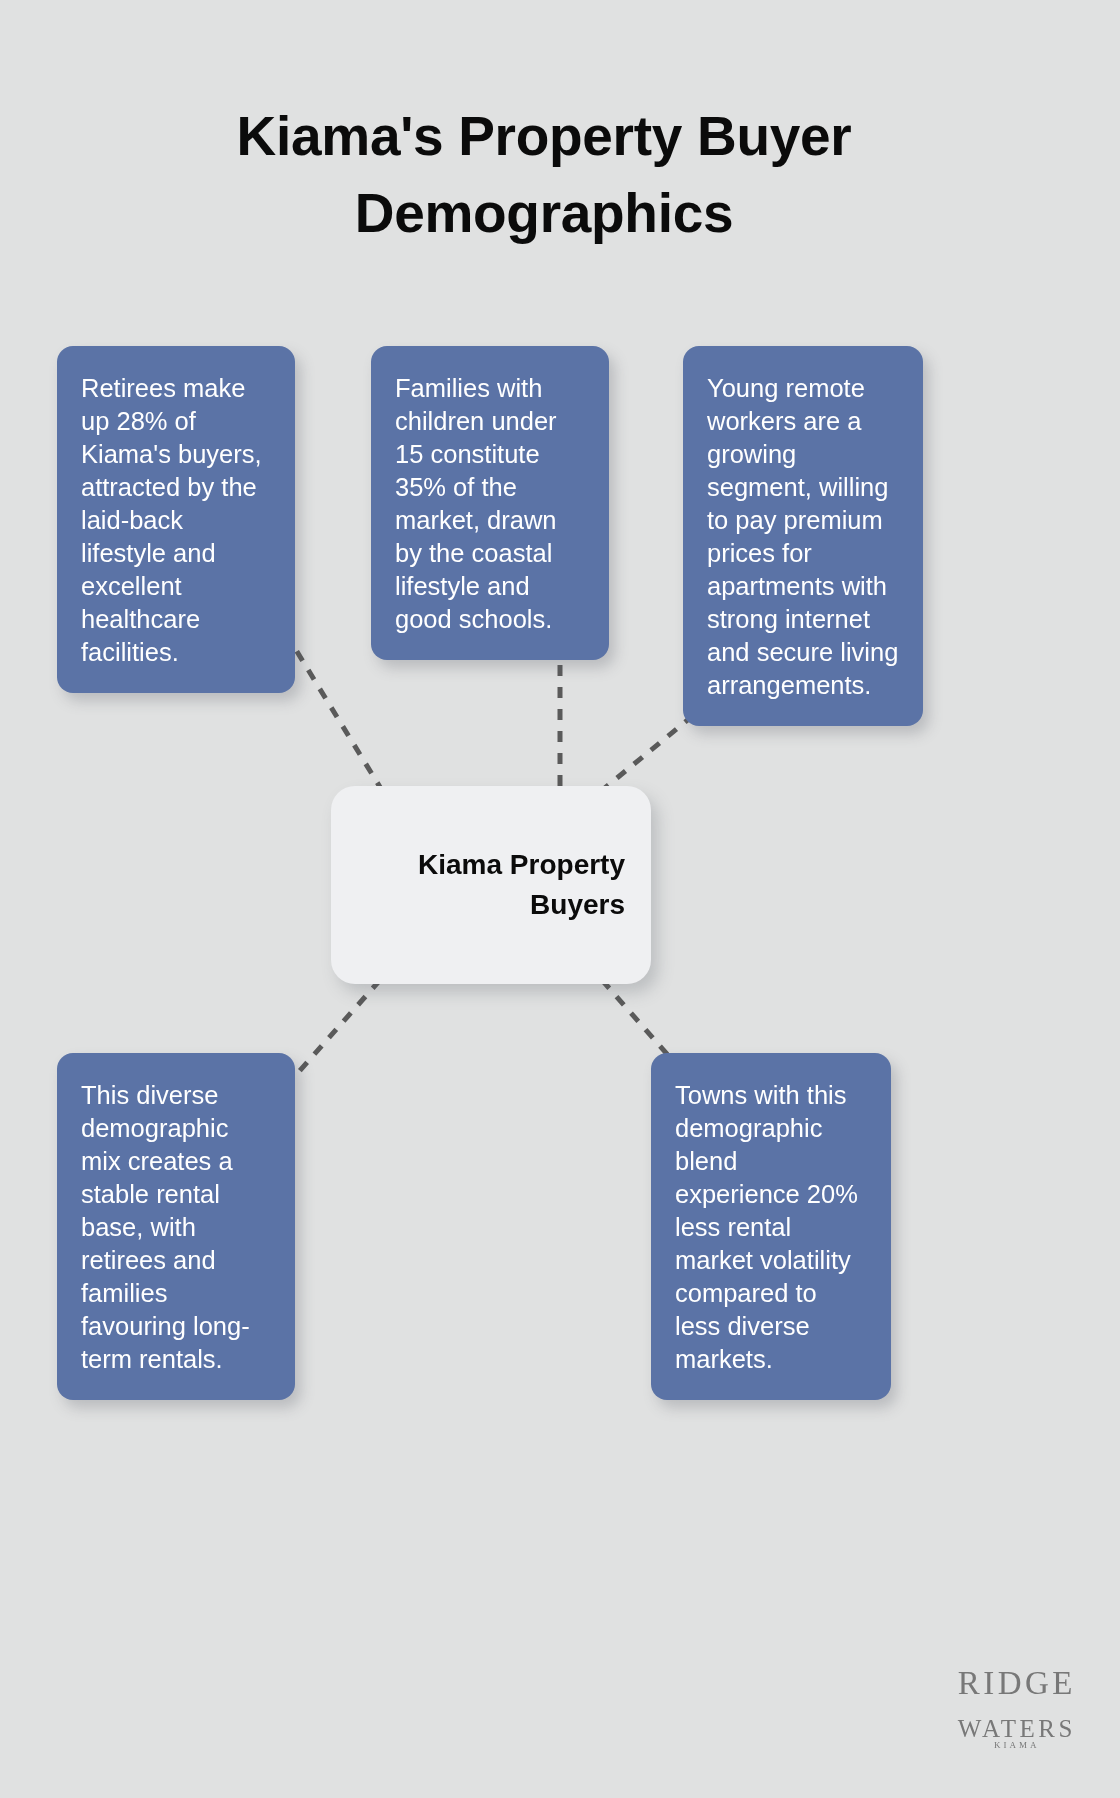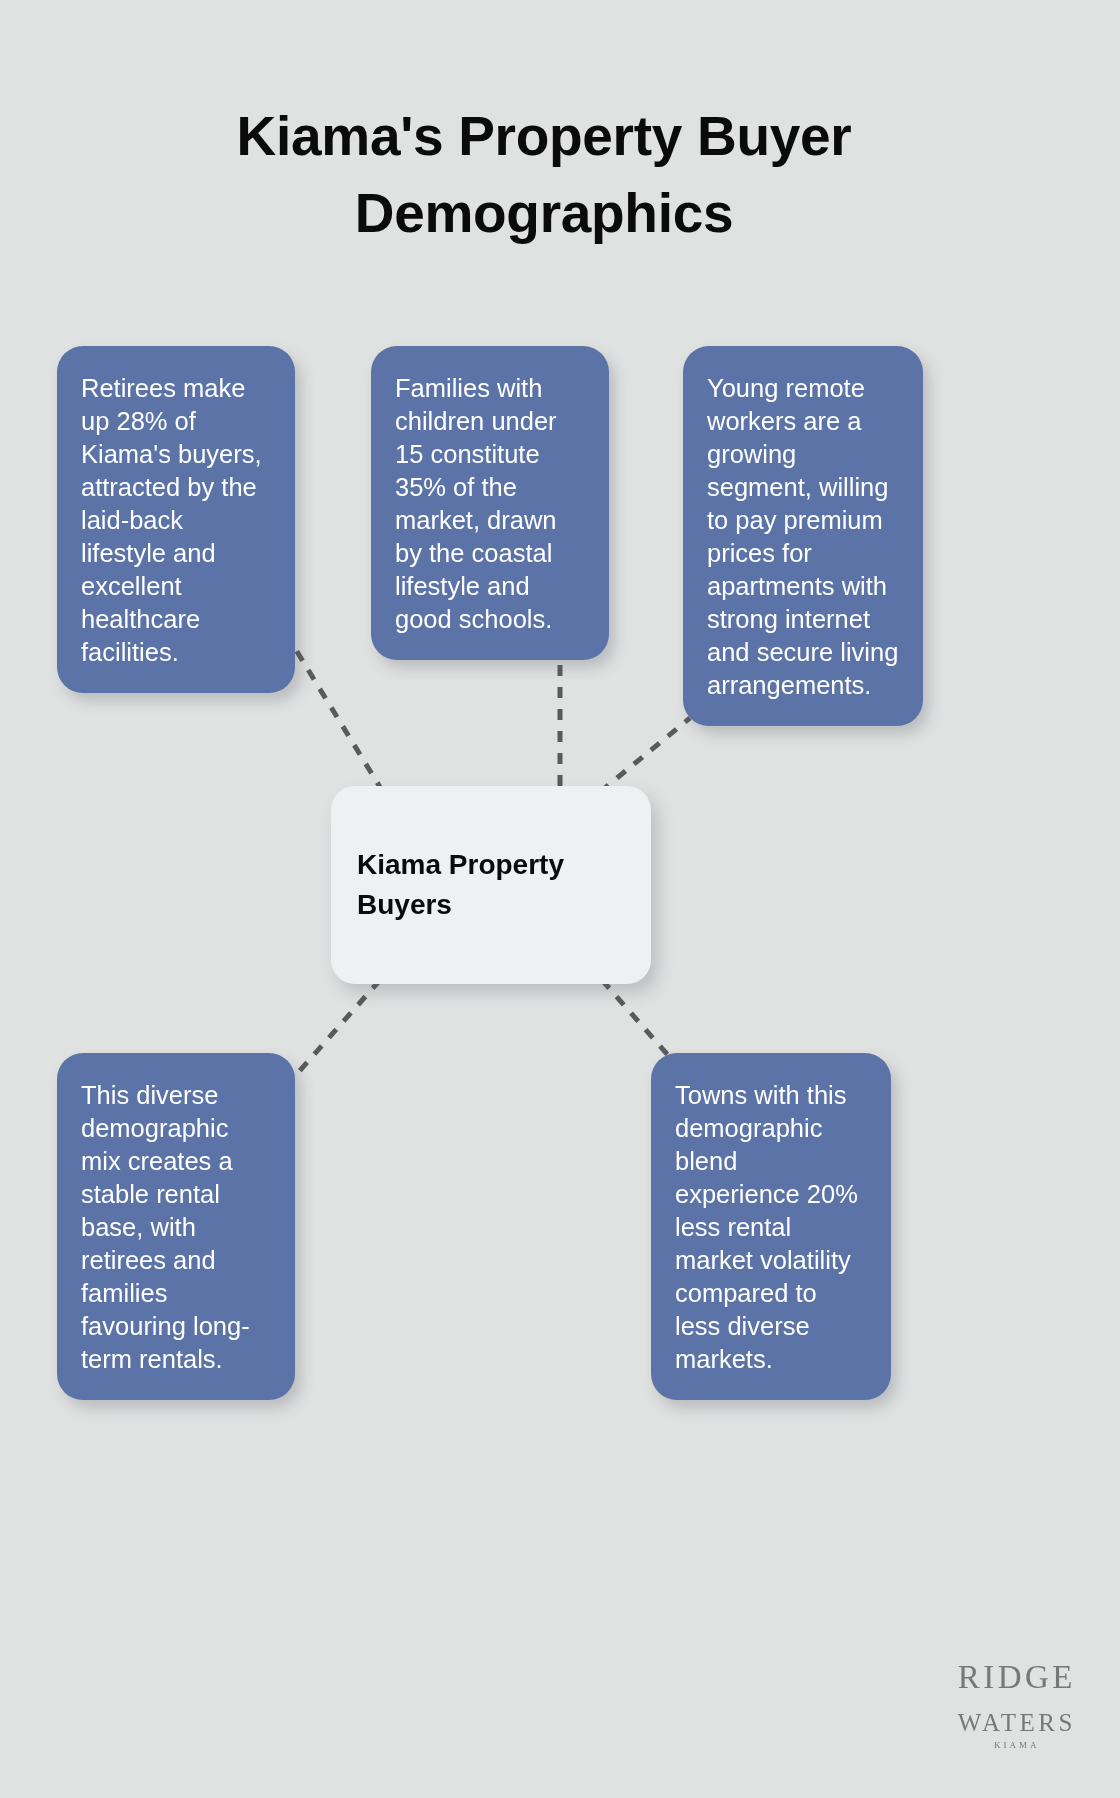--- a/index.html
+++ b/index.html
@@ -45,21 +45,21 @@
     top: 0;
     width: 1120px;
     height: 1798px;
     z-index: 1;
   }
 
   
   .node {
     position: absolute;
     z-index: 2;
-    border-radius: 26px;
+    border-radius: 16px;
     box-shadow: 6px 8px 14px rgba(90, 95, 105, 0.28);
   }
 
   .leaf {
     background: #5b73a6;
     color: #ffffff;
     font-size: 25.5px;
     line-height: 1.295;
     padding: 26px 24px 24px 24px;
   }
@@ -67,21 +67,21 @@
   .leaf p {
     font-weight: normal;
   }
 
   .center-node {
     background: #eff0f2;
     color: #0b0b0b;
     display: flex;
     align-items: center;
     justify-content: center;
-    text-align: left;
+    text-align: right;
     font-size: 28px;
     font-weight: bold;
     line-height: 1.42;
     border-radius: 24px;
     padding: 18px 26px;
     box-shadow: 7px 9px 16px rgba(90, 95, 105, 0.26);
   }
 
   
   #node-retirees   { left: 57px;  top: 346px;  width: 238px; }
@@ -112,21 +112,20 @@
   .watermark .wm-line2 {
     display: block;
     font-size: 25px;
     letter-spacing: 3.5px;
     margin-top: 16px;
   }
   .watermark .wm-line3 {
     display: block;
     font-size: 9px;
     letter-spacing: 3px;
-    margin-top: 6px;
   }
 </style>
 </head>
 <body>
 
 <div class="canvas">
 
   <div class="title">Kiama's Property Buyer Demographics</div>
 
   <svg class="connectors" viewBox="0 0 1120 1798" width="1120" height="1798" aria-hidden="true">

